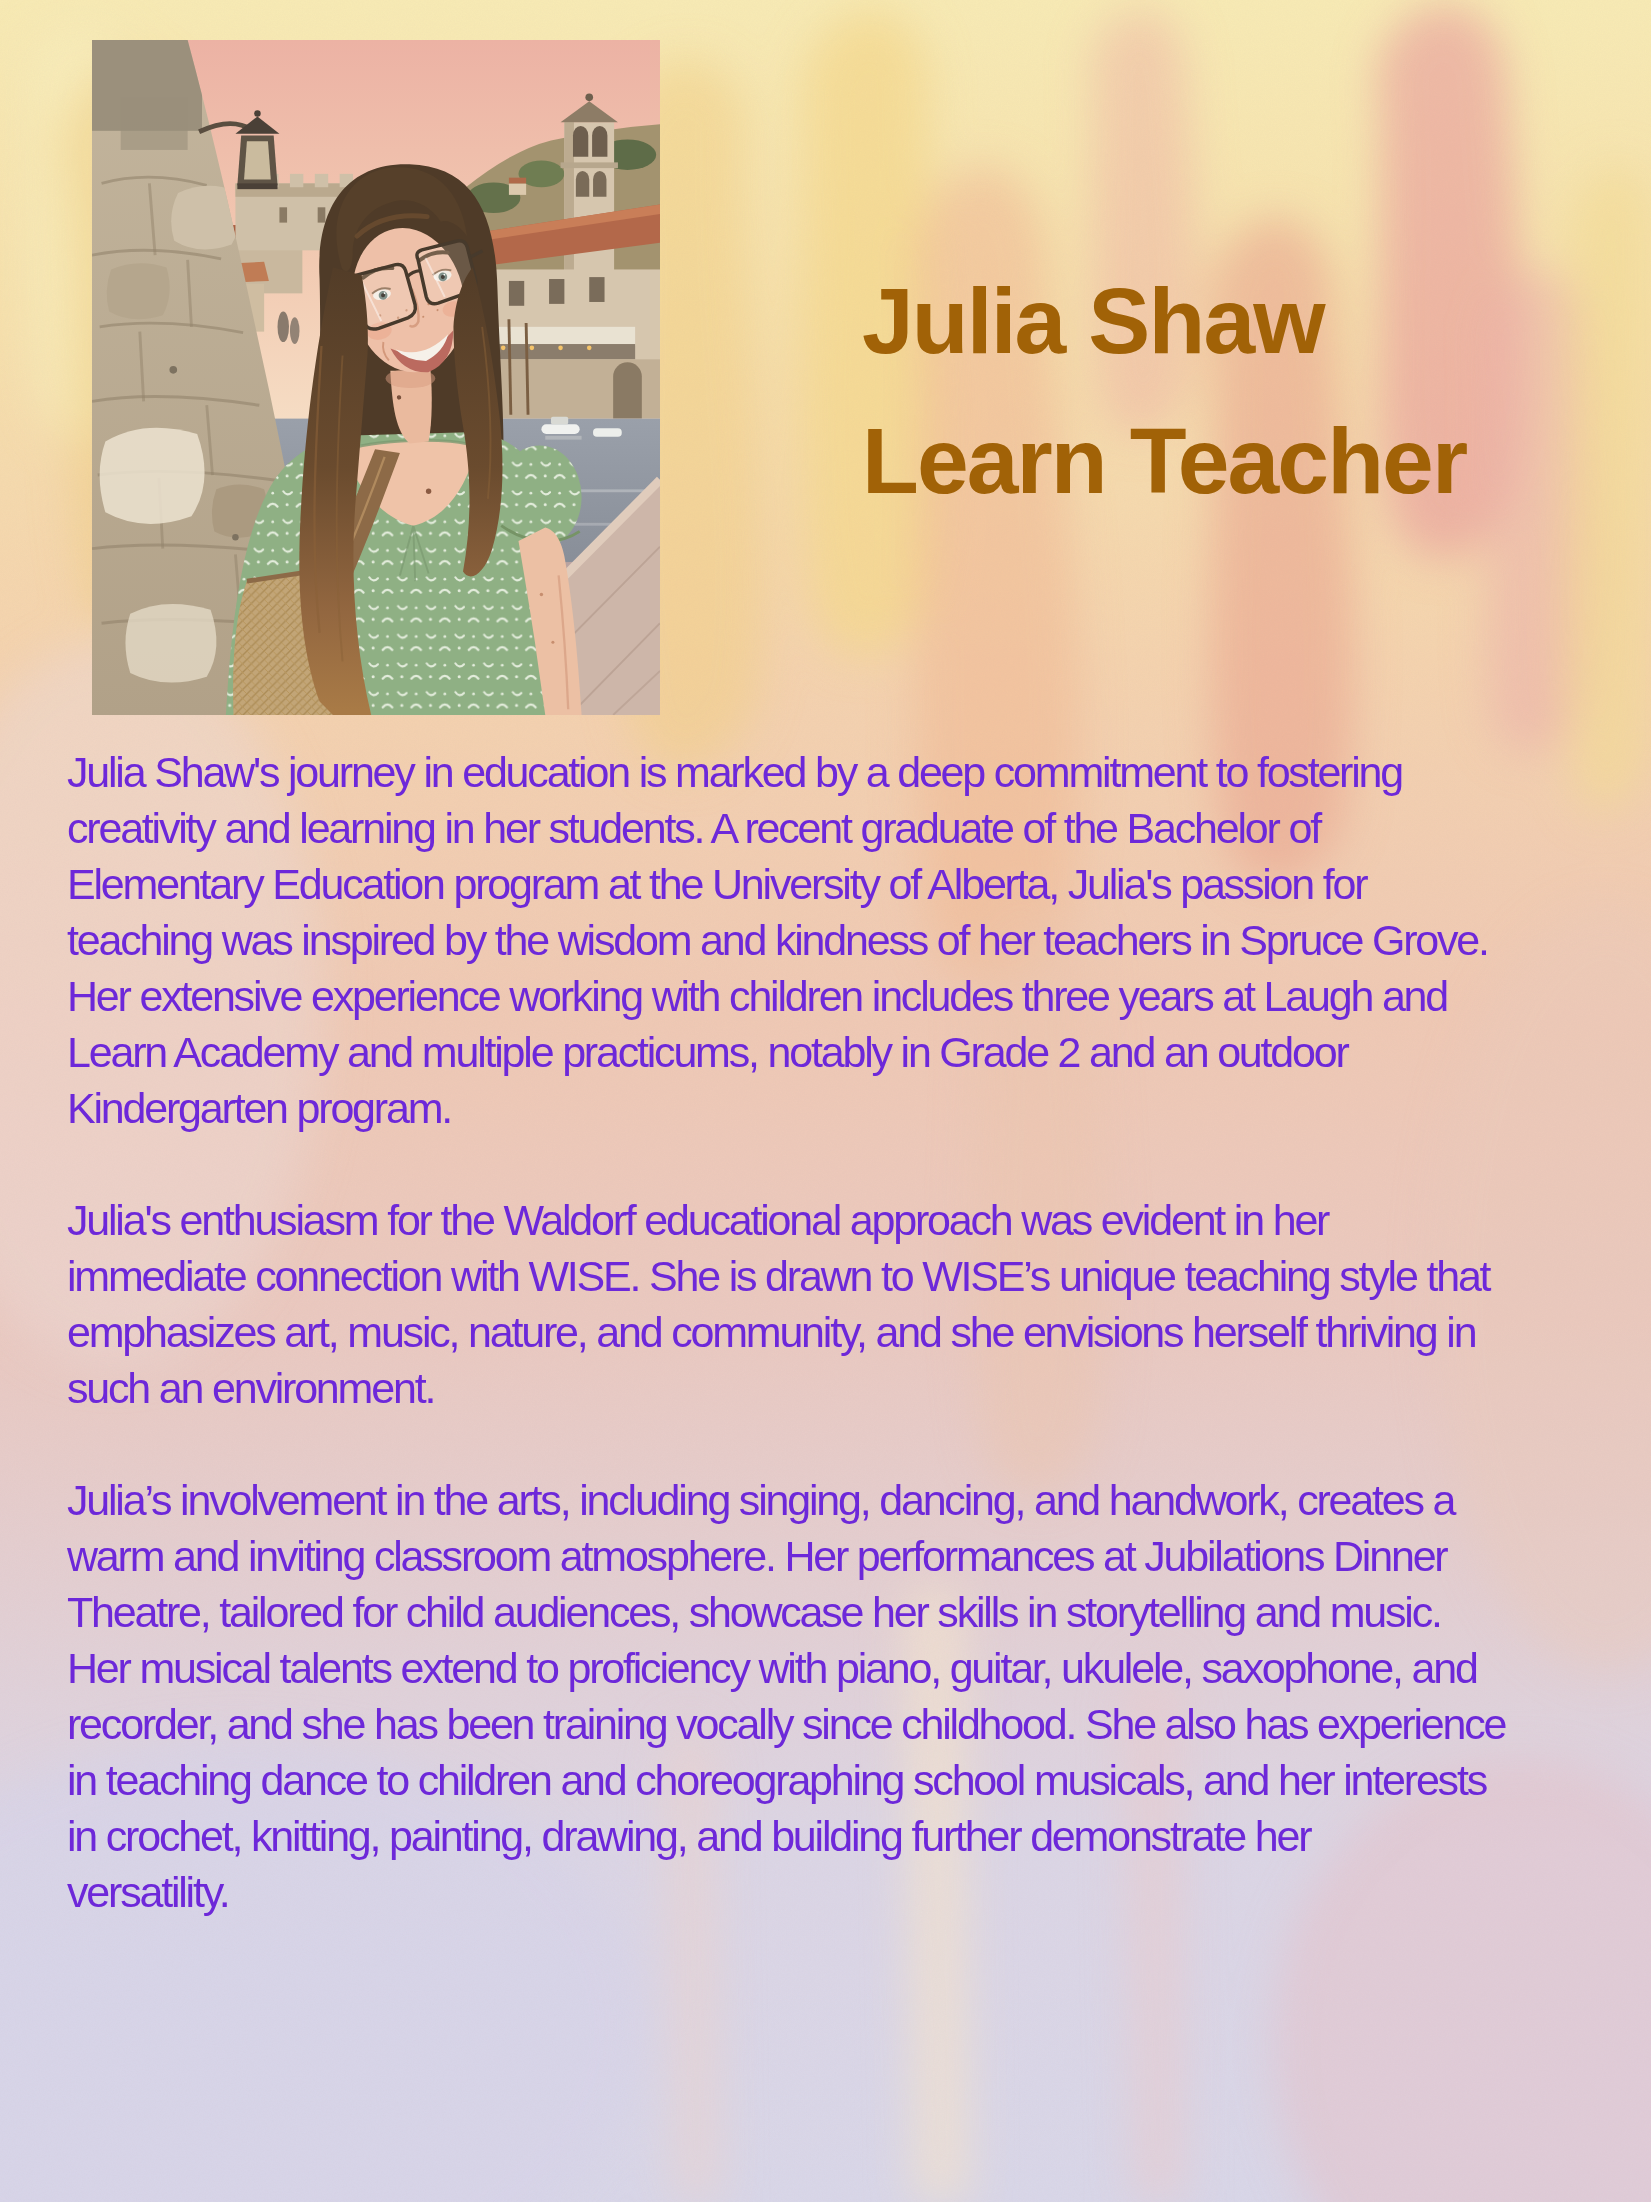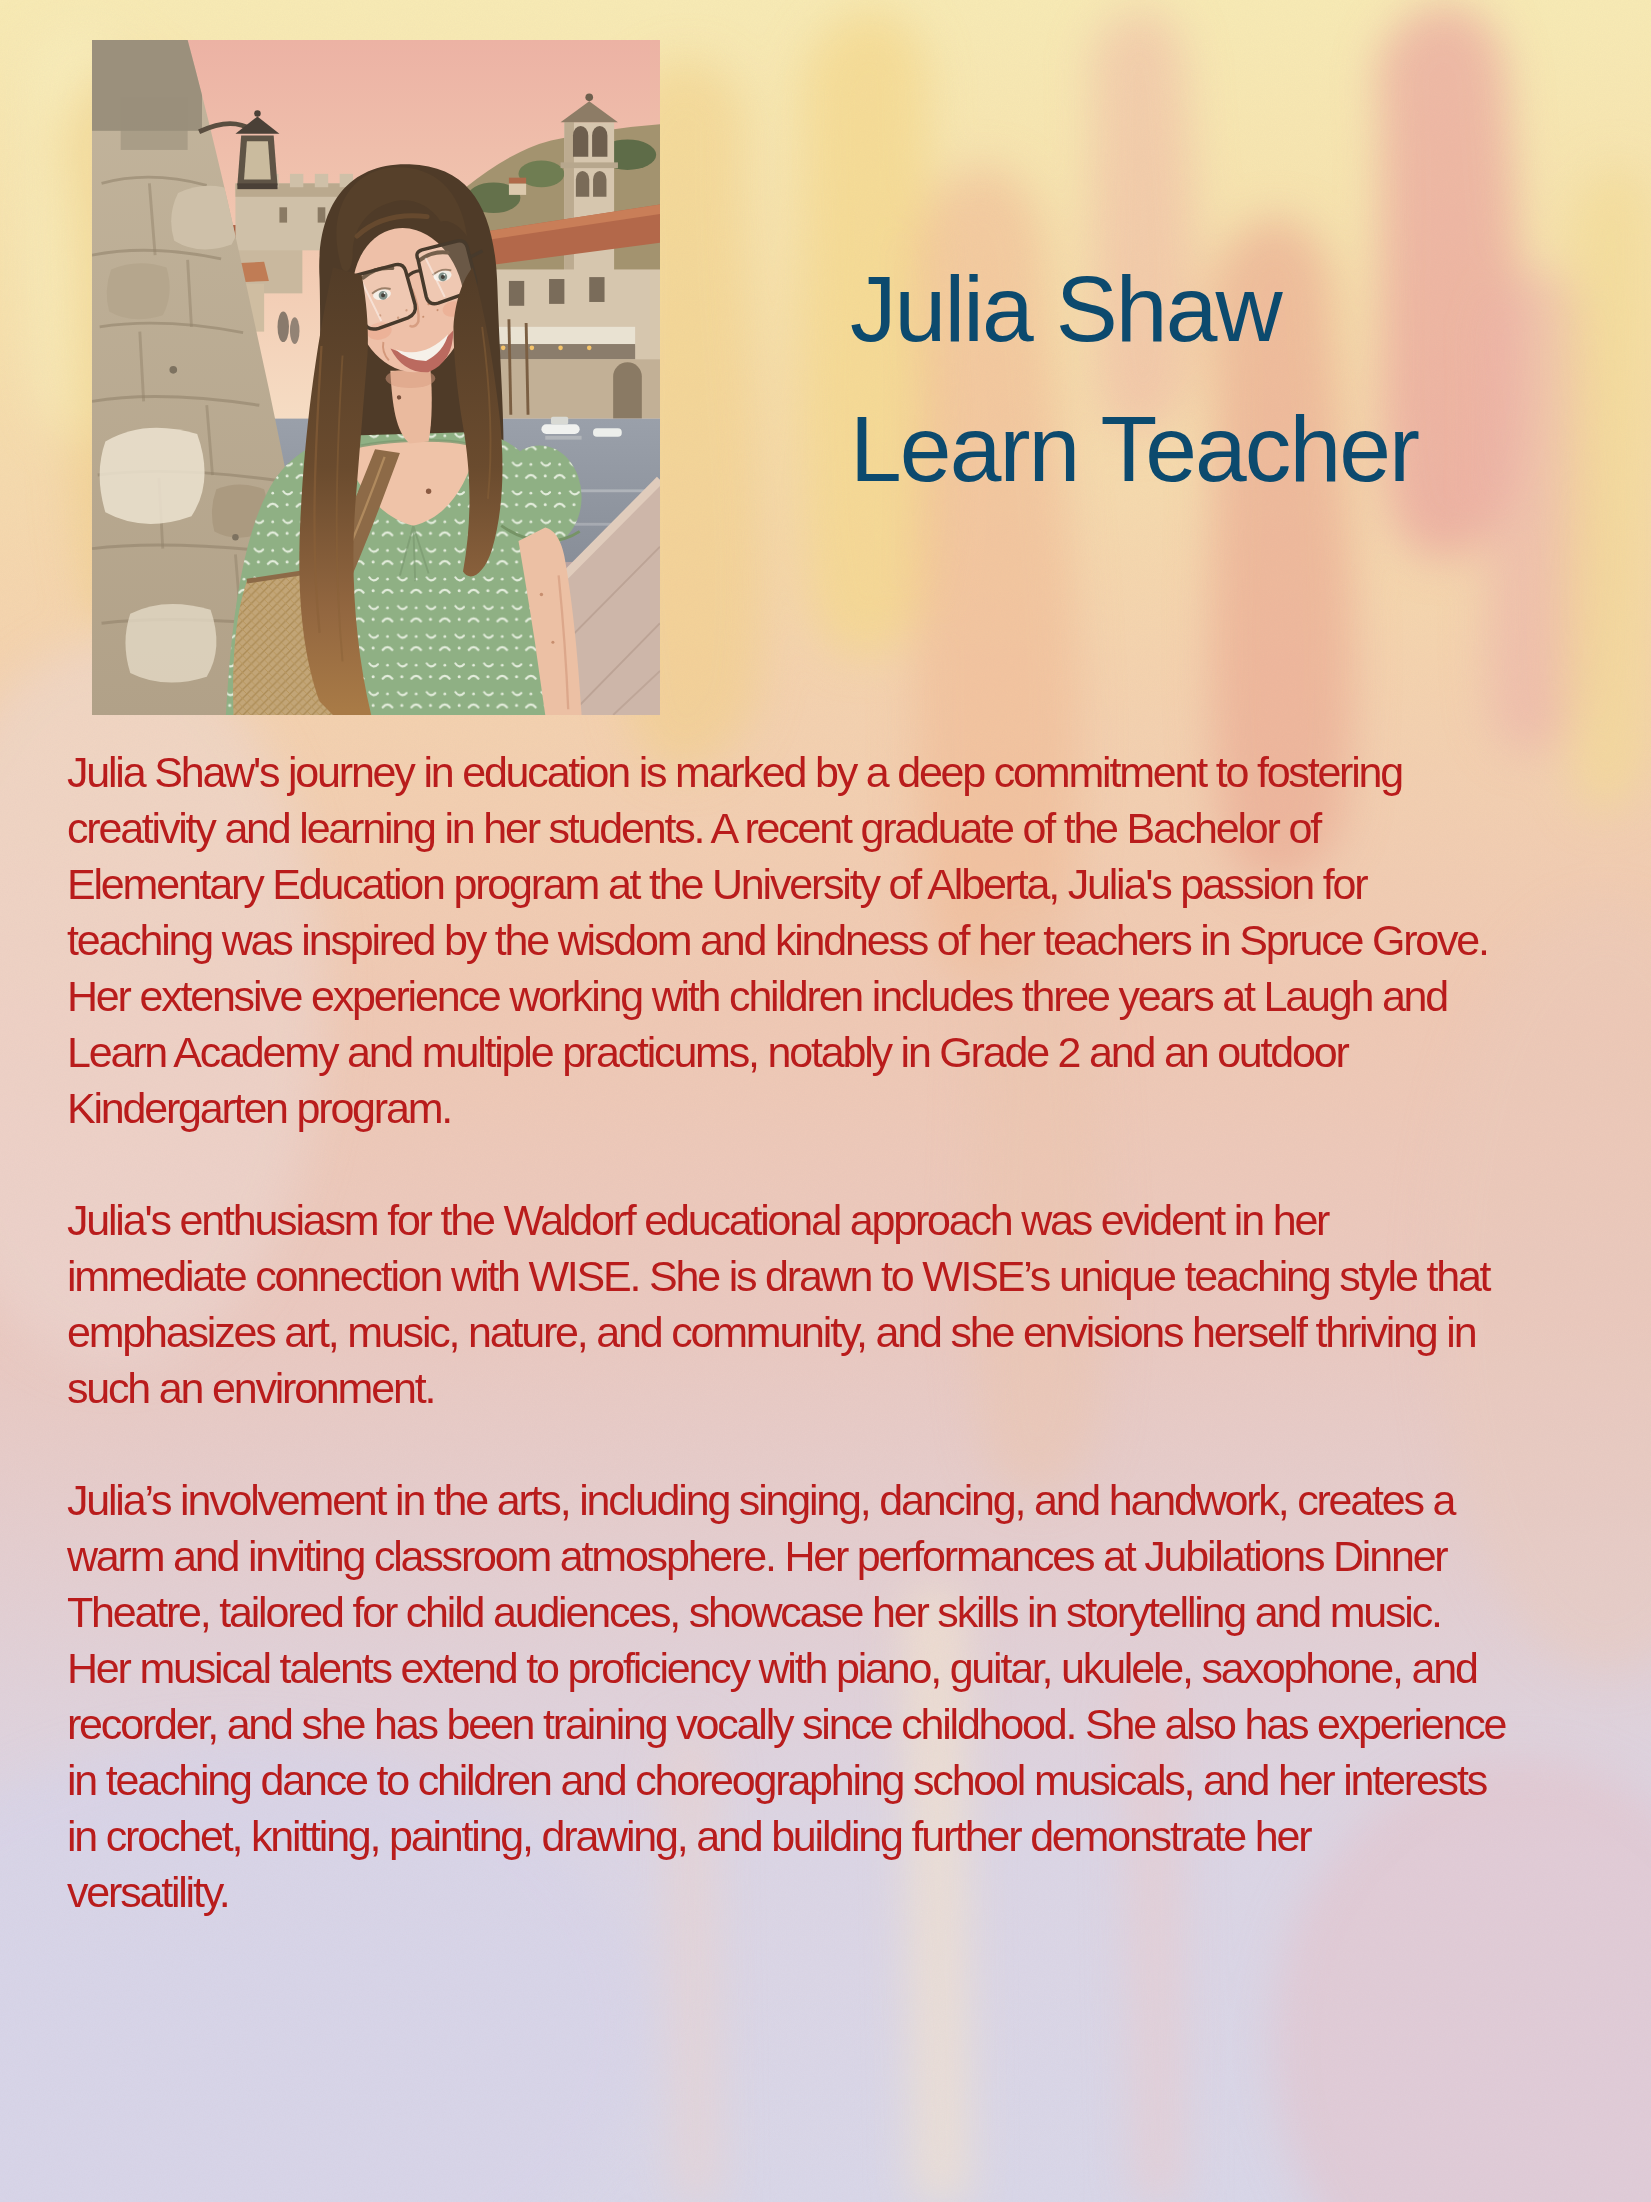--- a/index.html
+++ b/index.html
@@ -25,37 +25,37 @@
     top: 40px;
     width: 568px;
     height: 675px;
     margin: 0;
   }
   .photo svg { display: block; width: 100%; height: 100%; }
   .title {
     position: absolute;
     left: 850px;
     top: 239px;
-    margin: 0;
+    margin: 12px;
     font-size: 93px;
     line-height: 140px;
-    font-weight: normal;
+    font-weight: bold;
     letter-spacing: -1.9px;
-    color: #0c4a6e;
+    color: #a16207;
   }
   .title span { display: block; }
   .bio {
     position: absolute;
     left: 67px;
     top: 744px;
     width: 1535px;
     font-size: 43px;
     line-height: 56px;
     letter-spacing: -2.2px;
-    color: #b91c1c;
+    color: #6d28d9;
   }
   .bio p {
     margin: 0 0 56px 0;
     white-space: pre-line;
   }
 </style>
 </head>
 <body>
 
 <div class="page">

